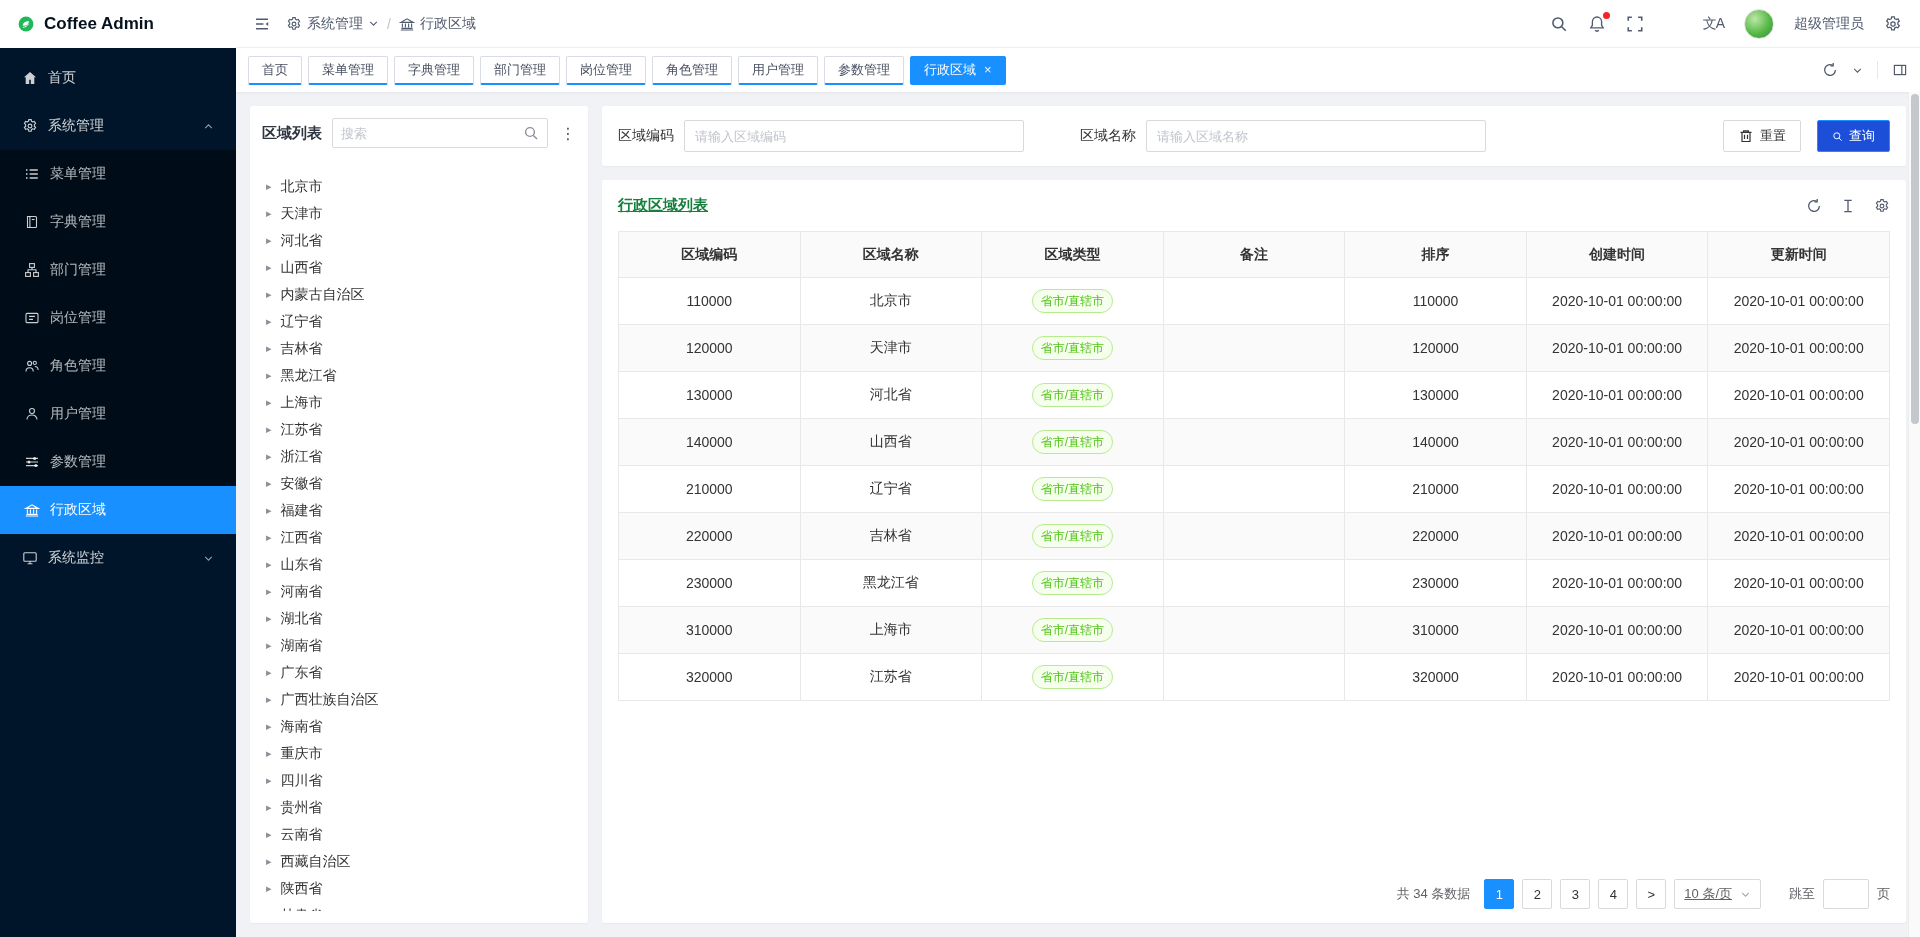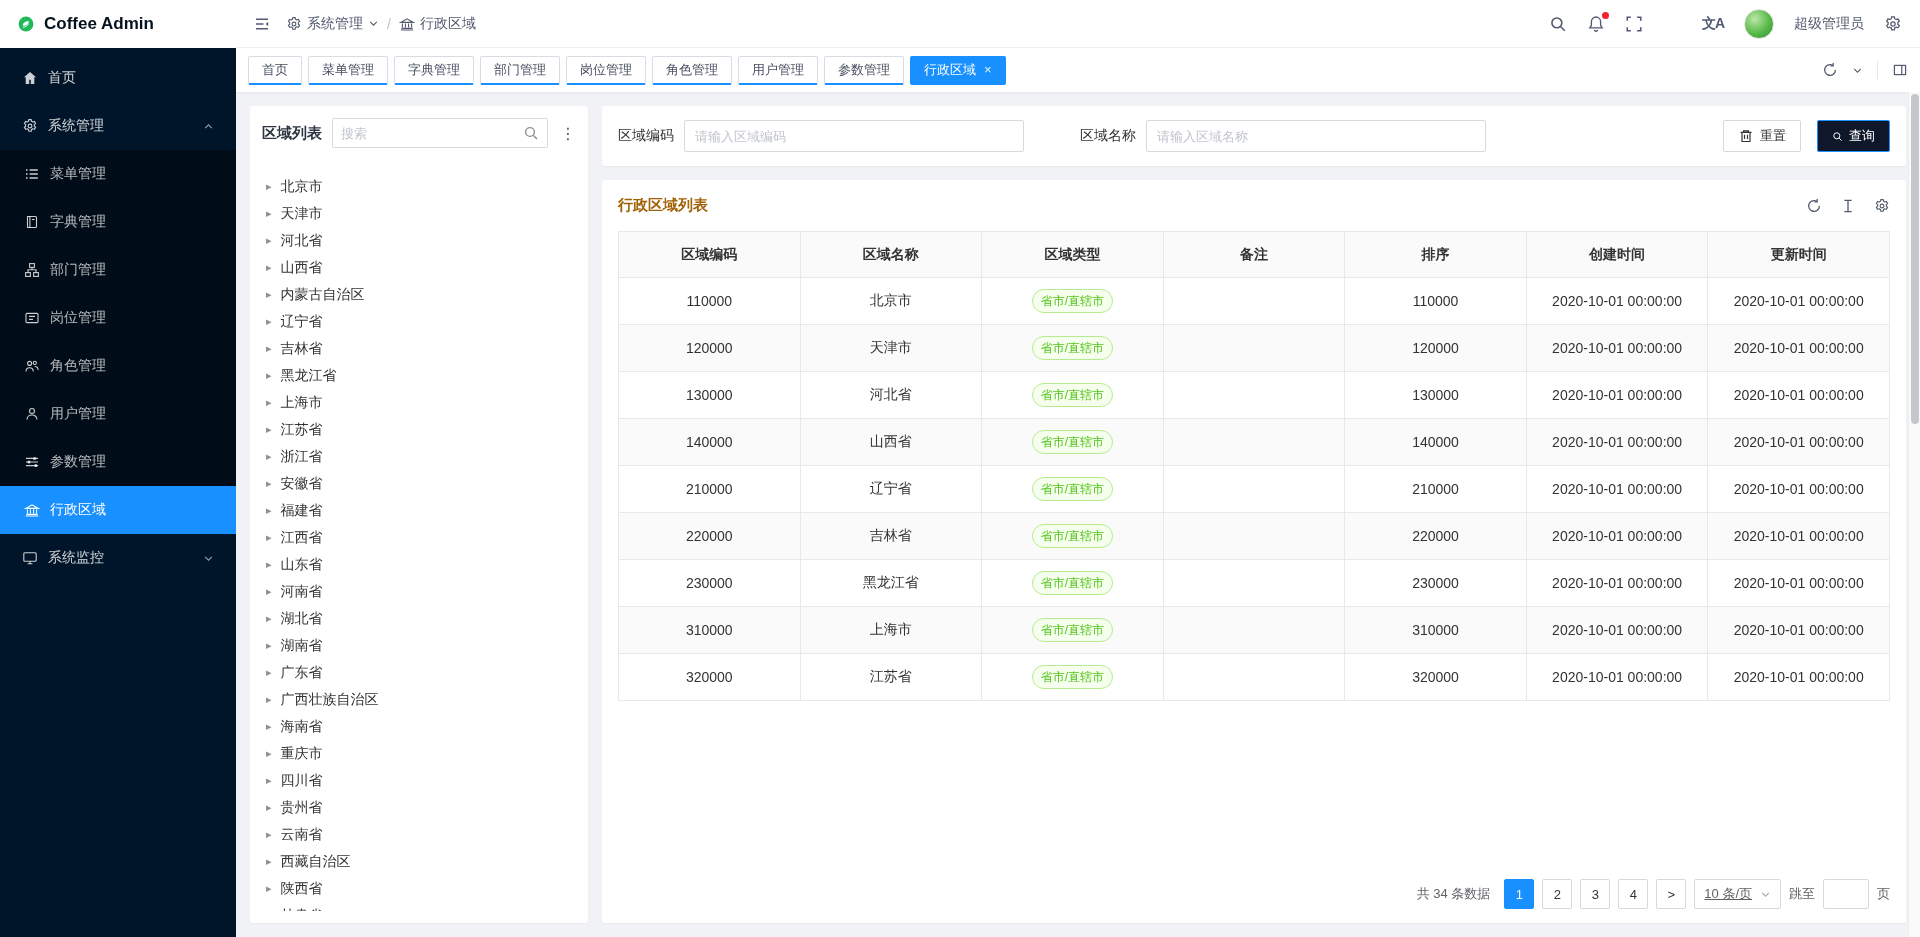--- a/index.html
+++ b/index.html
@@ -30,21 +30,21 @@
     border-bottom:1px solid #f0f0f0; }
   .topbar .collapse { margin-right:16px; color:#515a6e; cursor:pointer; }
   .breadcrumb { display:flex; align-items:center; gap:8px; font-size:14px; color:#515a6e; }
   .breadcrumb .icon { color:#515a6e; }
   .crumb { display:flex; align-items:center; gap:5px; cursor:pointer; }
   .crumb-sep { color:#c0c4cc; }
   .topbar-right { margin-left:auto; display:flex; align-items:center; gap:20px; color:#515a6e; }
   .topbar-right .icon { cursor:pointer; }
   .bell-wrap { position:relative; }
   .badge-dot { position:absolute; top:-3px; right:-4px; width:7px; height:7px; background:#f5222d; border-radius:50%; }
-  .translate-glyph { font-size:14px; font-weight:bold; letter-spacing:-1px; cursor:pointer;margin-left:39px; }
+  .translate-glyph { font-size:14px; font-weight:normal; letter-spacing:-1px; cursor:pointer;margin-left:39px; }
   .avatar { width:30px; height:30px; border-radius:50%; cursor:pointer;
     background:radial-gradient(circle at 35% 32%, #bde7a8, #57b946 55%, #2f8f3a); border:1px solid #e3e3e3; }
   .user-name { font-size:14px; color:#515a6e; cursor:pointer; }
 
   
   .tabsbar { height:44px; background:#fff; display:flex; align-items:center; gap:6px; padding:0 12px;
     box-shadow:0 1px 3px rgba(0,0,0,.06); position:relative; z-index:2; }
   .tab { height:29px; display:inline-flex; align-items:center; padding:0 13px; background:#fff;
     border:1px solid #d8dce5; border-bottom:2px solid #1890ff; border-radius:2px; font-size:13px;
     color:#495060; cursor:pointer; white-space:nowrap; }
@@ -79,26 +79,26 @@
   .filter-group { display:flex; align-items:center; }
   .filter-label { font-size:14px; color:#333; margin-right:10px; white-space:nowrap; }
   .filter-input { width:340px; height:32px; border:1px solid #d9d9d9; border-radius:2px; padding:0 10px;
     font-size:13px; color:#333; outline:none; font-family:inherit; }
   .filter-input::placeholder { color:#c0c4cc; }
   .filter-group + .filter-group { margin-left:56px; }
   .filter-buttons { margin-left:auto; display:flex; gap:16px; }
   .btn { height:32px; border-radius:2px; display:inline-flex; align-items:center; gap:6px; padding:0 14px;
     font-size:13px; cursor:pointer; font-family:inherit; }
   .btn-reset { background:#fff; border:1px solid #d9d9d9; color:#333; }
-  .btn-search { background:#0f172a; border:1px solid #1890ff; color:#fff;text-align:center; }
+  .btn-search { background:#1d4ed8; border:1px solid #1890ff; color:#fff;text-align:center; }
 
   .table-card { flex:1; margin-top:14px; background:#fff; border-radius:3px; padding:16px 16px 14px;
     display:flex; flex-direction:column; min-height:0; box-shadow:0 1px 2px rgba(0,0,0,.04); }
   .table-head { display:flex; align-items:center; margin-bottom:16px; }
-  .table-title { font-size:15px; font-weight:bold; color:#a16207; }
+  .table-title { font-size:15px; font-weight:bold; color:#15803d;text-decoration:underline; }
   .table-tools { margin-left:auto; display:flex; align-items:center; gap:18px; color:#515a6e; }
   .table-tools .icon { cursor:pointer; }
   table { width:100%; border-collapse:collapse; table-layout:fixed; }
   th, td { border:1px solid #e8e8e8; text-align:center; font-size:14px; color:#333; overflow:hidden;
     white-space:nowrap; }
   th { background:#fafafa; font-weight:bold; height:46px; }
   td { height:47px; }
   tbody tr:nth-child(even) td { background:#fafafa; }
   .tag-green { display:inline-block; padding:2px 8px; font-size:12px; color:#52c41a; background:#f6ffed;
     border:1px solid #b7eb8f; border-radius:12px; line-height:1.5; }
@@ -107,21 +107,21 @@
     padding-top:16px; font-size:13px; color:#606266; }
   .page-total { margin-right:6px; }
   .pagination-pages { display:flex; gap:8px; }
   .page-btn { min-width:30px; height:30px; border:1px solid #d9d9d9; border-radius:2px; background:#fff;
     color:#333; font-size:13px; display:inline-flex; align-items:center; justify-content:center;
     cursor:pointer; font-family:inherit; }
   .page-btn.active { background:#1890ff; border-color:#1890ff; color:#fff; }
   .page-size { height:30px; border:1px solid #d9d9d9; border-radius:2px; display:flex; align-items:center;
     padding:0 9px; gap:8px; cursor:pointer; color:#606266; background:#fff;text-decoration:underline; }
   .page-size .icon { color:#a0a4ab; }
-  .jump-label { margin-left:0; }
+  .jump-label { margin-left:20px; }
   .jump-input { width:46px; height:30px; border:1px solid #d9d9d9; border-radius:2px; text-align:center;
     outline:none; font-size:13px; font-family:inherit; }
 
   
   .page-scrollbar { position:absolute; right:0; top:92px; bottom:0; width:12px; background:#fafafa;
     border-left:1px solid #ededed; z-index:5; }
   .page-scrollbar .thumb { position:absolute; top:2px; left:2px; width:8px; height:330px;
     background:#c4c7cc; border-radius:4px; cursor:pointer; }
 
   

